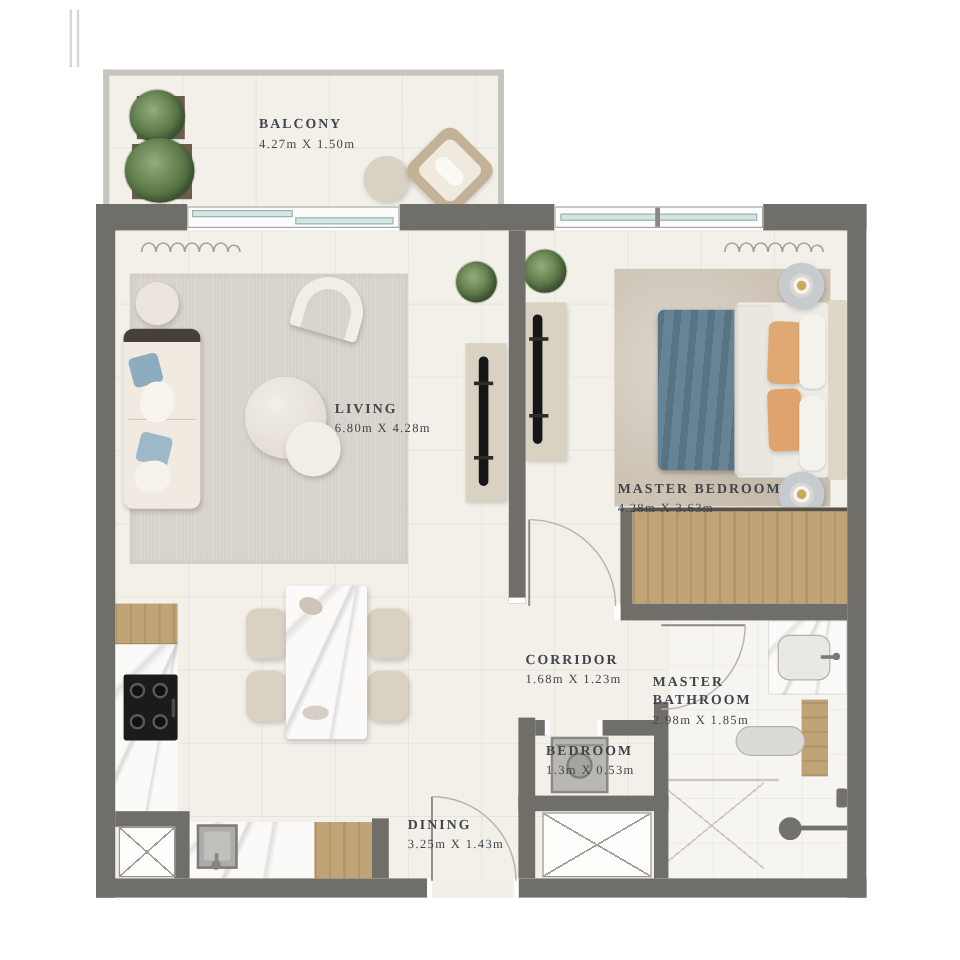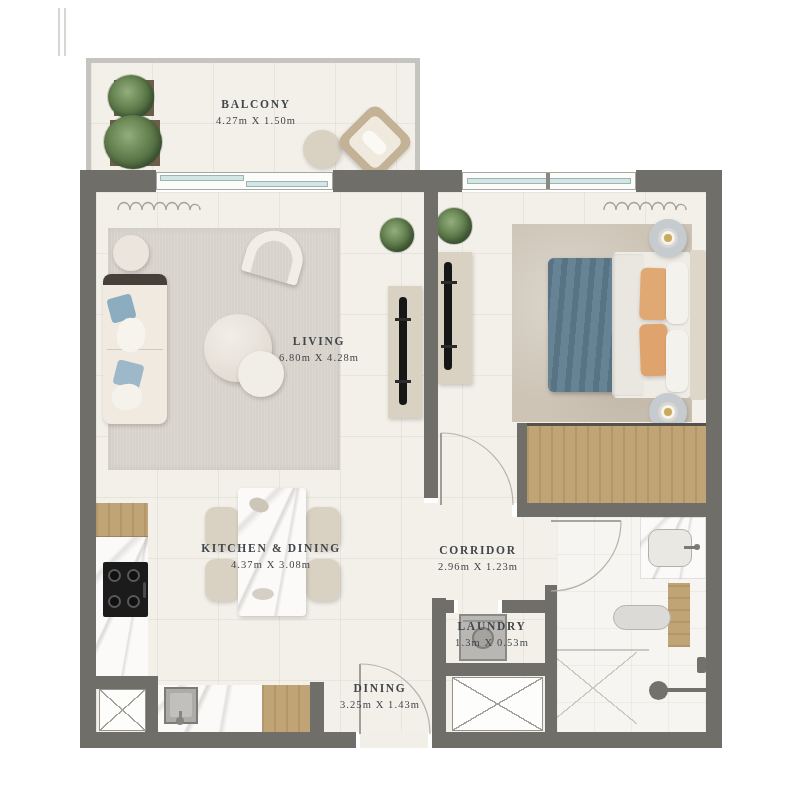--- a/index.html
+++ b/index.html
@@ -25,21 +25,21 @@
   .woodv{background-color:#c0a475;background-image:repeating-linear-gradient(0deg,rgba(90,70,40,.14) 0 2px,transparent 2px 12px)}
   .plant{position:absolute;border-radius:50%;
     background:radial-gradient(circle at 42% 38%,#93ad7c 0%,#637f4e 45%,#44603a 82%);
     box-shadow:0 0 0 1px rgba(60,80,50,.25),inset -3px -3px 6px rgba(30,45,25,.45)}
   .circle{border-radius:50%}
   .xbox{position:absolute;background-color:#fdfdfb;border:1px solid #96938e;background-image:
     linear-gradient(to top right,transparent calc(50% - .7px),#a3a09a calc(50% - .7px) calc(50% + .7px),transparent calc(50% + .7px)),
     linear-gradient(to bottom right,transparent calc(50% - .7px),#a3a09a calc(50% - .7px) calc(50% + .7px),transparent calc(50% + .7px))}
   .wframe{position:absolute;background:#fcfcfb;border:1px solid #a9a7a1;z-index:21}
   .glass{position:absolute;background:#d2e6e5;border:1px solid #9db4b2;z-index:22}
-  .label{position:absolute;transform:translateX(-50%);text-align:center;color:#41464b;z-index:30;line-height:1.32}
+  .label{position:absolute;transform:translateX(-50%);color:#41464b;z-index:30;line-height:1.32}
   .room-name{font-size:11.5px;font-weight:700;letter-spacing:1.7px}
   .room-dims{font-size:10.5px;letter-spacing:1.1px;margin-top:2px}
   svg.door{position:absolute;overflow:visible;z-index:22}
   .shadowed{box-shadow:1px 2px 4px rgba(0,0,0,.18)}
 </style>
 </head>
 <body>
 
 <div class="abs" style="left:0;top:0;width:800px;height:800px">
 
@@ -220,30 +220,34 @@
   </svg>
 
   <div class="label" style="left:256px;top:97px">
     <div class="room-name">BALCONY</div>
     <div class="room-dims">4.27m X 1.50m</div>
   </div>
   <div class="label" style="left:319px;top:334px">
     <div class="room-name">LIVING</div>
     <div class="room-dims">6.80m X 4.28m</div>
   </div>
-  <div class="label" style="left:271px;top:541px">
-    <div class="room-name">KITCHEN &amp; DINING</div>
-    <div class="room-dims">4.37m X 3.08m</div>
+  <div class="label" style="left:583px;top:401px">
+    <div class="room-name">MASTER BEDROOM</div>
+    <div class="room-dims">4.28m X 3.63m</div>
   </div>
   <div class="label" style="left:478px;top:543px">
     <div class="room-name">CORRIDOR</div>
-    <div class="room-dims">2.96m X 1.23m</div>
+    <div class="room-dims">1.68m X 1.23m</div>
+  </div>
+  <div class="label" style="left:600px;top:562px">
+    <div class="room-name" style="width:112px">MASTER BATHROOM</div>
+    <div class="room-dims">2.98m X 1.85m</div>
   </div>
   <div class="label" style="left:492px;top:619px">
-    <div class="room-name">LAUNDRY</div>
+    <div class="room-name">BEDROOM</div>
     <div class="room-dims">1.3m X 0.53m</div>
   </div>
   <div class="label" style="left:380px;top:681px">
     <div class="room-name">DINING</div>
     <div class="room-dims">3.25m X 1.43m</div>
   </div>
 
 </div>
 
 </body></html>

